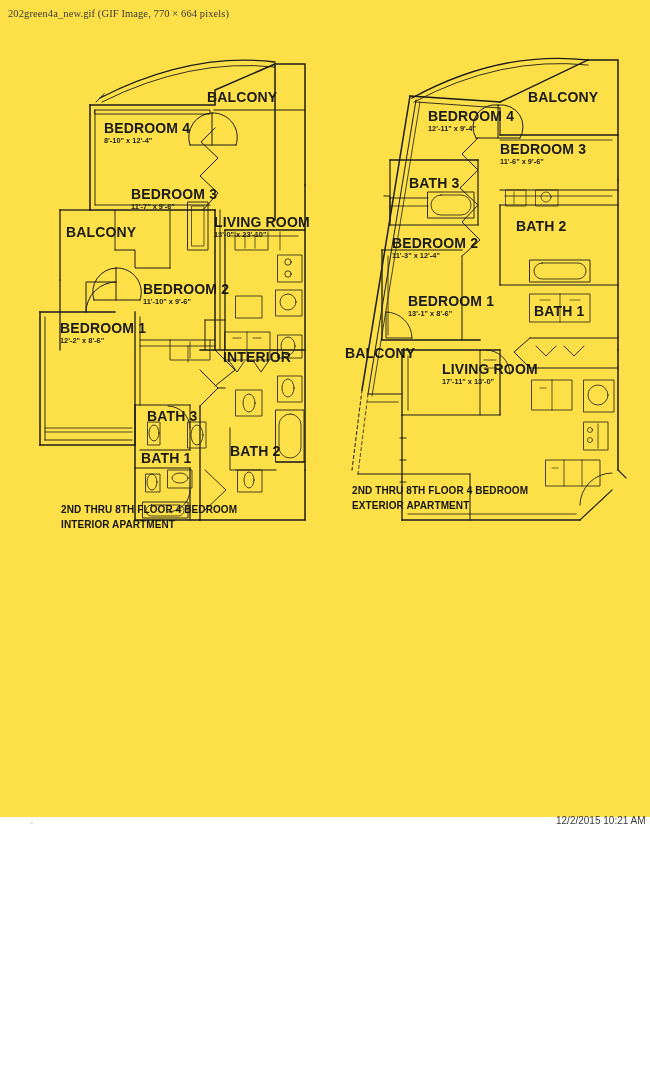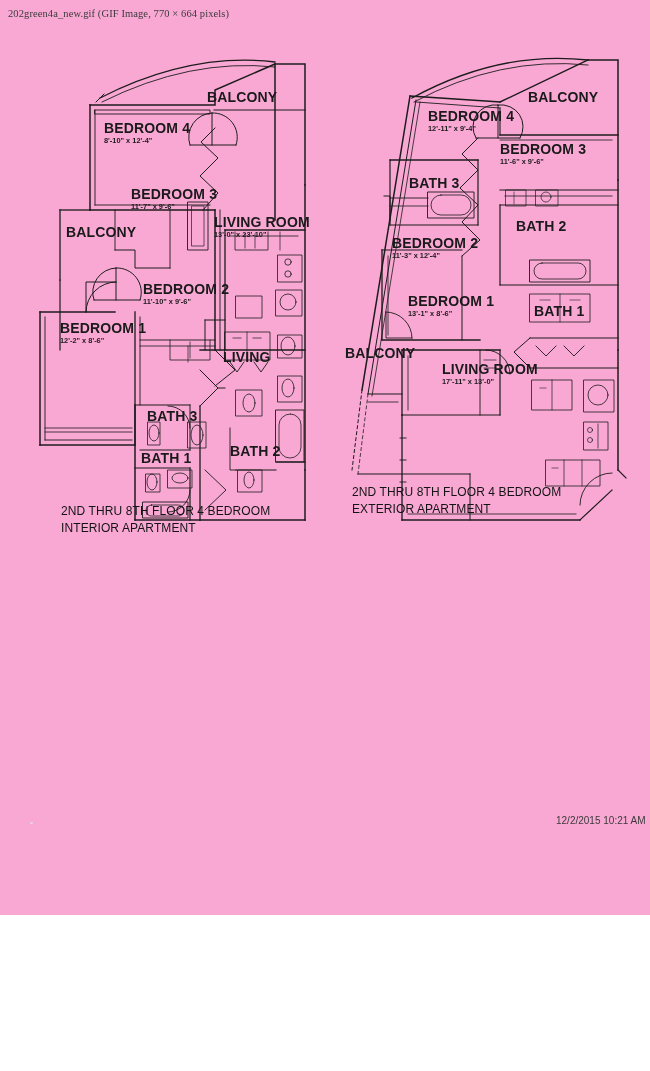--- a/index.html
+++ b/index.html
@@ -2,21 +2,21 @@
 <html><head>
 <meta charset="utf-8">
 <style>
   * { margin:0; padding:0; box-sizing:border-box; }
   html, body {
     width:650px; height:1071px;
     background:#ffffff;
     font-family:"Liberation Serif", serif;
     overflow:hidden;
   }
-  #page { position:relative; width:650px; height:915px; background:#f9a8d4; }
+  #page { position:relative; width:650px; height:817px; background:#fde047; }
 
   
   .print-hdr {
     position:absolute; top:8px;
     font-family:"Liberation Serif", serif;
     font-size:10.5px; color:#3a3a3a; white-space:nowrap;
     letter-spacing:.1px;
   }
   #hdr-left  { left:8px; }
   #hdr-right { left:345px; }
@@ -39,21 +39,21 @@
     white-space:nowrap;
     line-height:1.18;
     letter-spacing:.15px;
   }
   .lbl .nm  { font-size:14px; display:block; }
   .lbl .dim { font-size:7.4px; display:block; font-weight:bold; letter-spacing:0; }
 
   .caption {
     position:absolute;
     font-family:"Liberation Sans", sans-serif;
-    font-weight:normal; font-size:12px; color:#141414;
+    font-weight:bold; font-size:10px; color:#141414;
     line-height:1.45; white-space:pre-line; letter-spacing:.1px;
   }
 
   
   .speck { position:absolute; background:#dedede; border-radius:50%; }
 </style>
 </head>
 <body>
 
 <div id="page">
@@ -220,21 +220,21 @@
     </div>
     <div class="lbl" style="left:103px; top:231px;">
       <span class="nm">BEDROOM 2</span>
       <span class="dim">11'-10" x 9'-6"</span>
     </div>
     <div class="lbl" style="left:20px; top:270px;">
       <span class="nm">BEDROOM 1</span>
       <span class="dim">12'-2" x 8'-6"</span>
     </div>
     <div class="lbl" style="left:183px; top:299px;">
-      <span class="nm">LIVING</span>
+      <span class="nm">INTERIOR</span>
     </div>
     <div class="lbl" style="left:107px; top:358px;">
       <span class="nm">BATH 3</span>
     </div>
     <div class="lbl" style="left:101px; top:400px;">
       <span class="nm">BATH 1</span>
     </div>
     <div class="lbl" style="left:190px; top:393px;">
       <span class="nm">BATH 2</span>
     </div>

